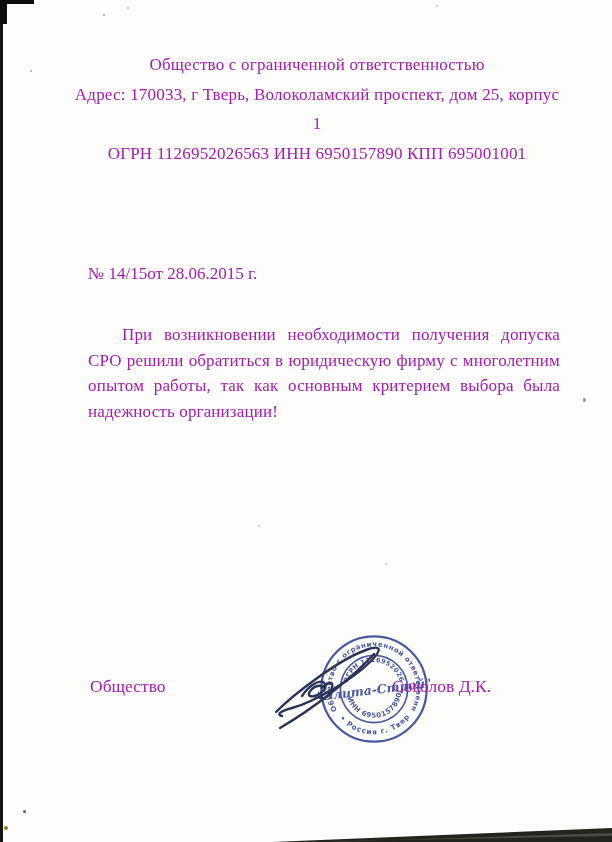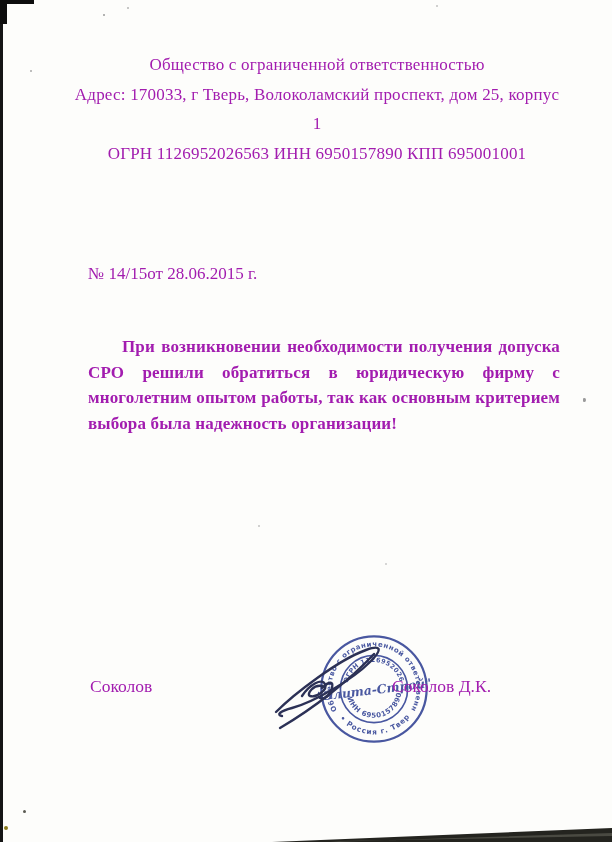--- a/index.html
+++ b/index.html
@@ -20,25 +20,24 @@
   }
   
   .ref-row{
     position:absolute;top:236px;left:88px;right:72px;
     display:flex;justify-content:flex-start;
     font-size:17px;
     margin-top:28px;
   }
   
   .body-text{
-    position:absolute;top:334px;left:88px;width:472px;
+    position:absolute;top:322px;left:88px;width:472px;
     font-size:17px;line-height:25.6px;
     text-align:justify;
     letter-spacing:0.15px;
-    font-weight:bold;
   }
   .body-text p{margin:0;text-indent:34px;}
   
   .director{
     position:absolute;top:676px;left:90px;
     font-size:17.5px;z-index:2;
   }
   .sig-name{
     position:absolute;top:676px;left:392px;
     font-size:17.5px;z-index:6;text-align:center;
@@ -75,21 +74,21 @@
 
   <div class="ref-row">
     <span>№ 14/15</span>
     <span>от 28.06.2015 г.</span>
   </div>
 
   <div class="body-text">
     <p>При возникновении необходимости получения допуска СРО решили обратиться в юридическую фирму с многолетним опытом работы, так как основным критерием выбора была надежность организации!</p>
   </div>
 
-  <div class="director">Соколов</div>
+  <div class="director">Общество</div>
   <div class="sig-name">Соколов Д.К.</div>
 
   <svg class="stamp" viewBox="0 0 200 200" aria-hidden="true">
     <defs>
       <path id="arcOuterTop" d="M 34.2,138 A 76,76 0 1 1 165.8,138" fill="none"></path>
       <path id="arcOuterBottom" d="M 33.7,146.5 A 81,81 0 0 0 166.3,146.5" fill="none"></path>
       <path id="arcInnerTop" d="M 52.7,91.7 A 48,48 0 0 1 147.3,91.7" fill="none"></path>
       <path id="arcInnerBottom" d="M 51.5,109.5 A 49,49 0 0 0 148.5,109.5" fill="none"></path>
     </defs>
     <circle cx="100" cy="100" r="94" fill="none" stroke="#3a4a99" stroke-width="4"></circle>

